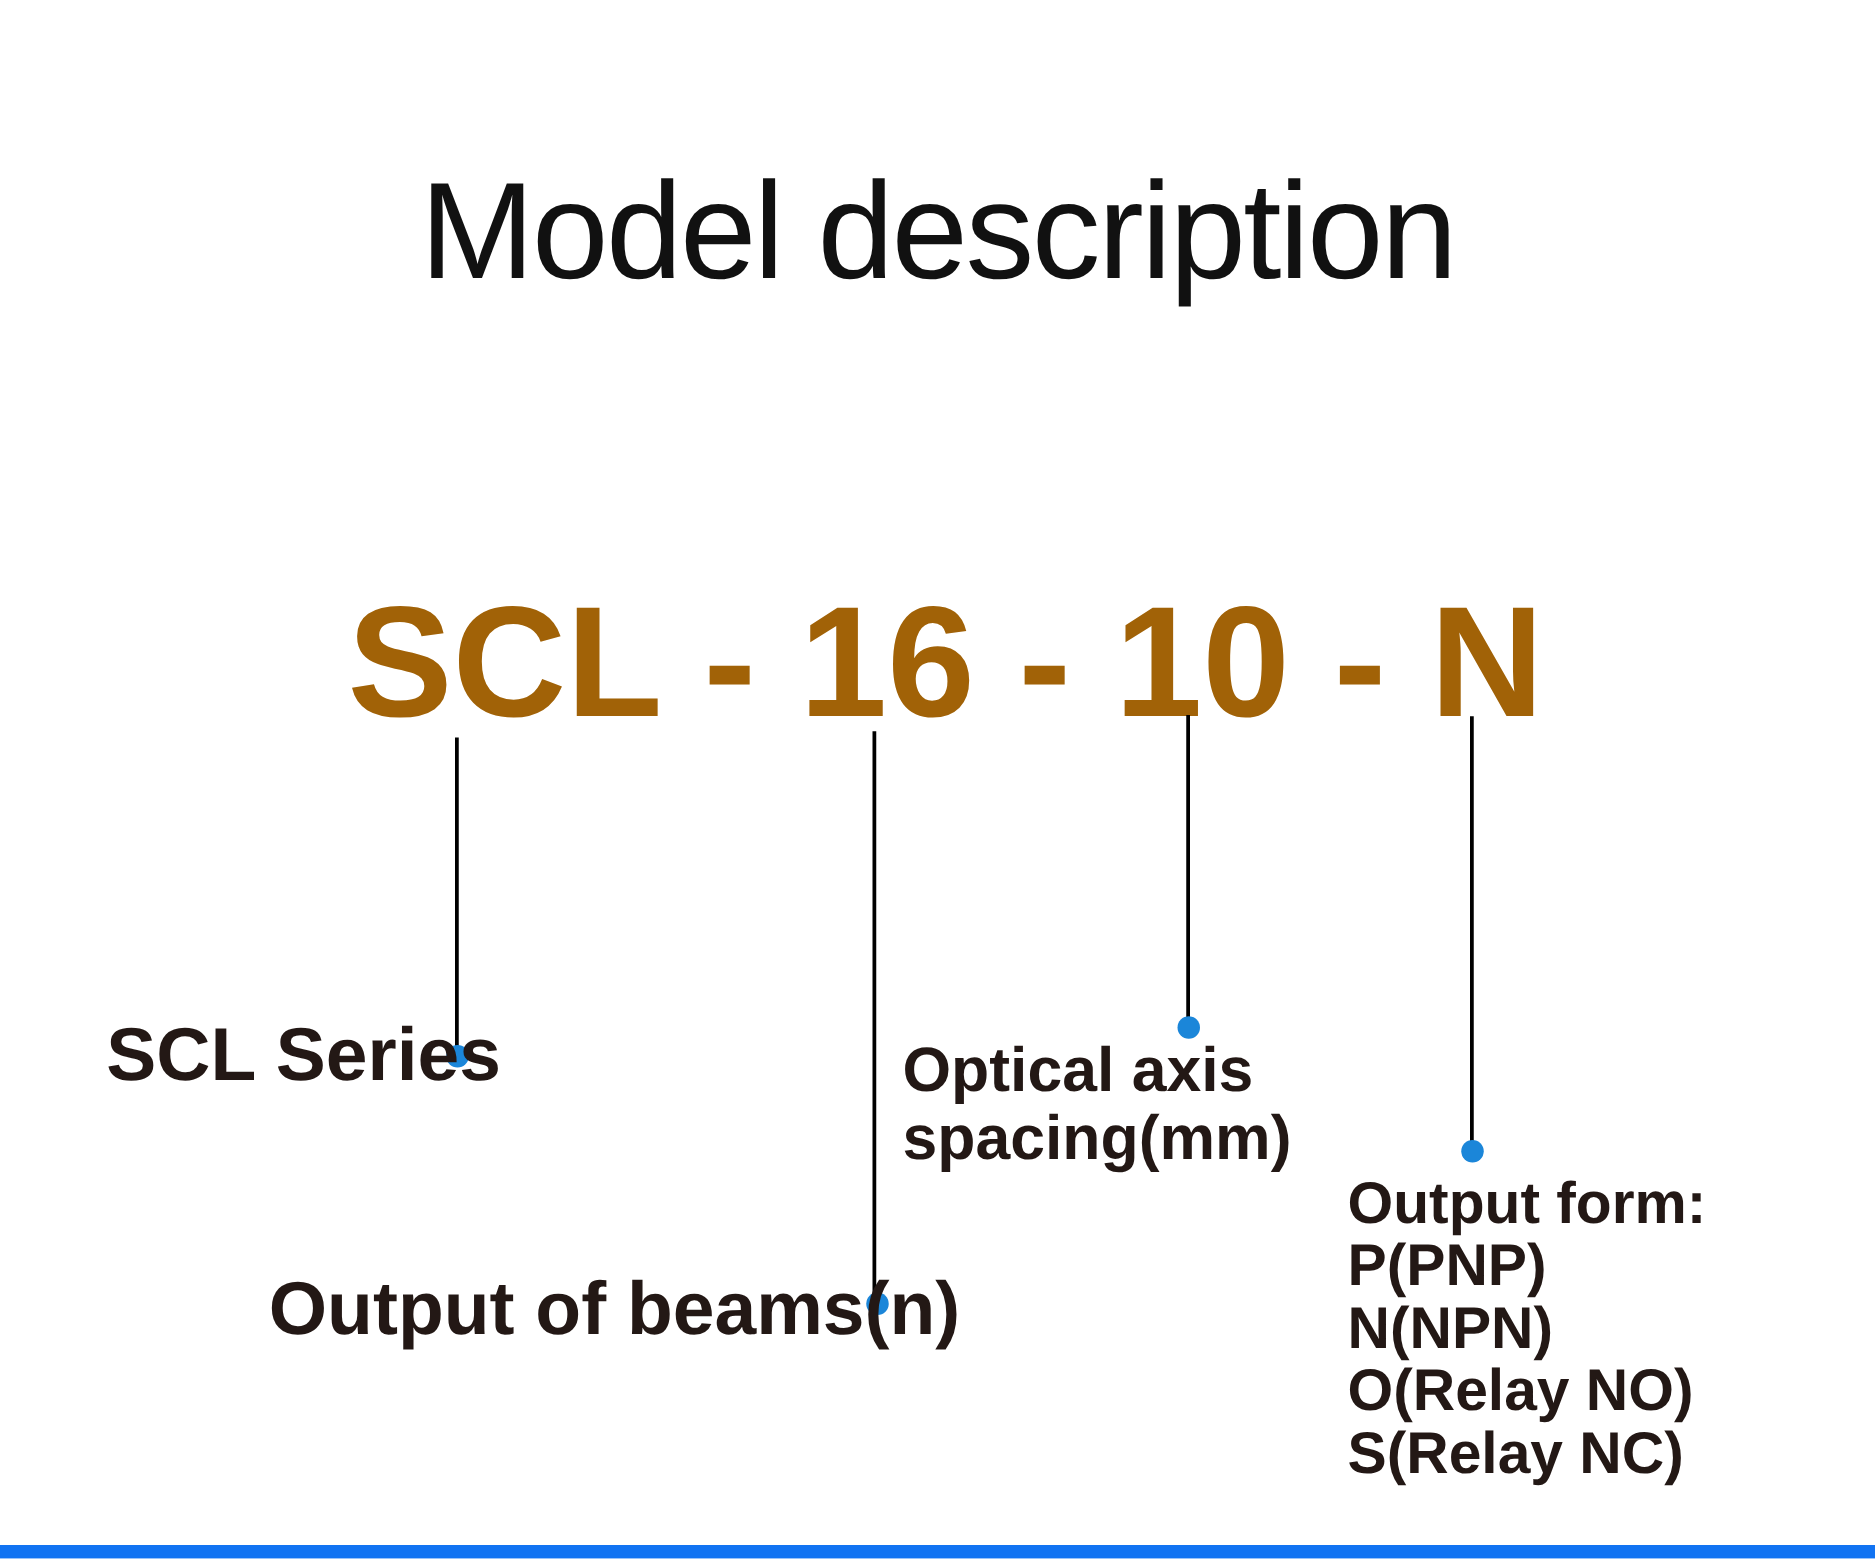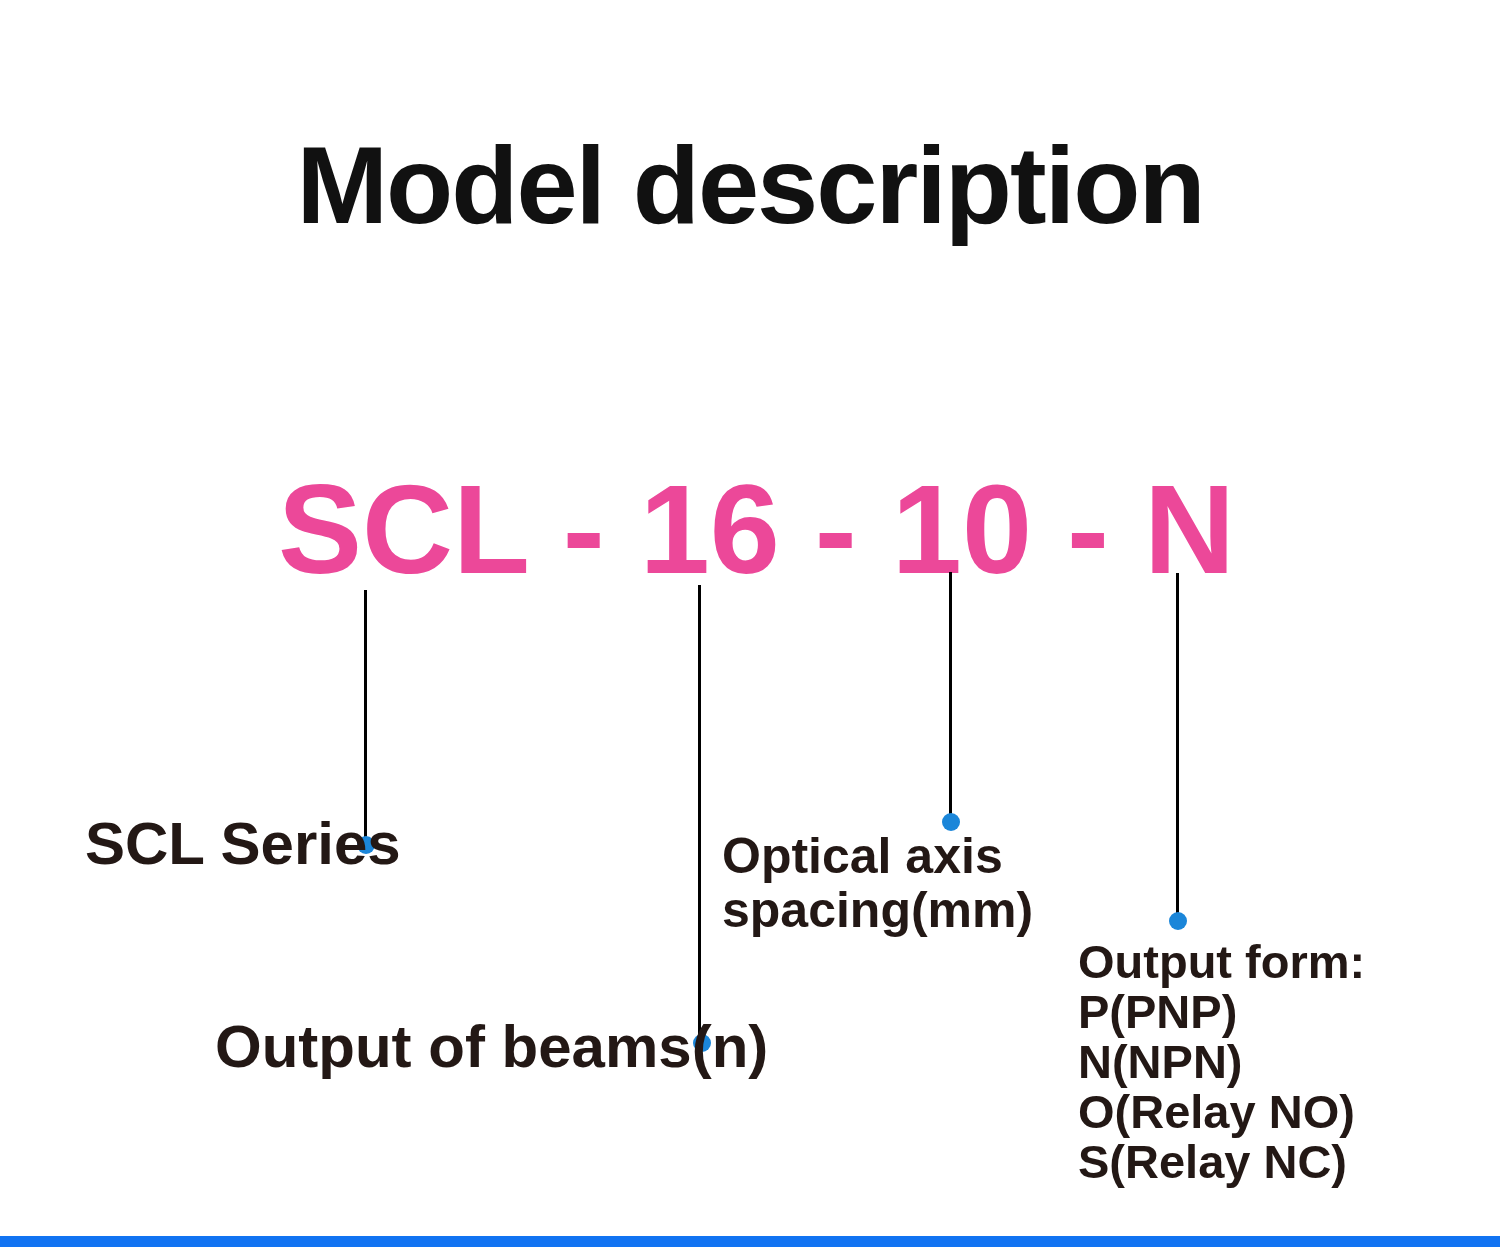--- a/index.html
+++ b/index.html
@@ -16,33 +16,33 @@
     font-family: "Liberation Sans", sans-serif;
   }
   .page-title {
     position: absolute;
     left: 0;
     right: 0;
     top: 119px;
     text-align: center;
     font-size: 110px;
     line-height: 1.2;
-    font-weight: bold;
+    font-weight: normal;
     letter-spacing: -2px;
     color: #111111;
     white-space: nowrap;
   }
   .model-code {
     position: absolute;
     left: 278px;
     top: 454px;
     font-size: 126px;
     line-height: 1.2;
     font-weight: bold;
-    color: #ec4899;
+    color: #a16207;
     white-space: nowrap;
   }
   .connector {
     position: absolute;
     width: 3px;
     background: #000000;
   }
   .dot {
     position: absolute;
     width: 18px;

